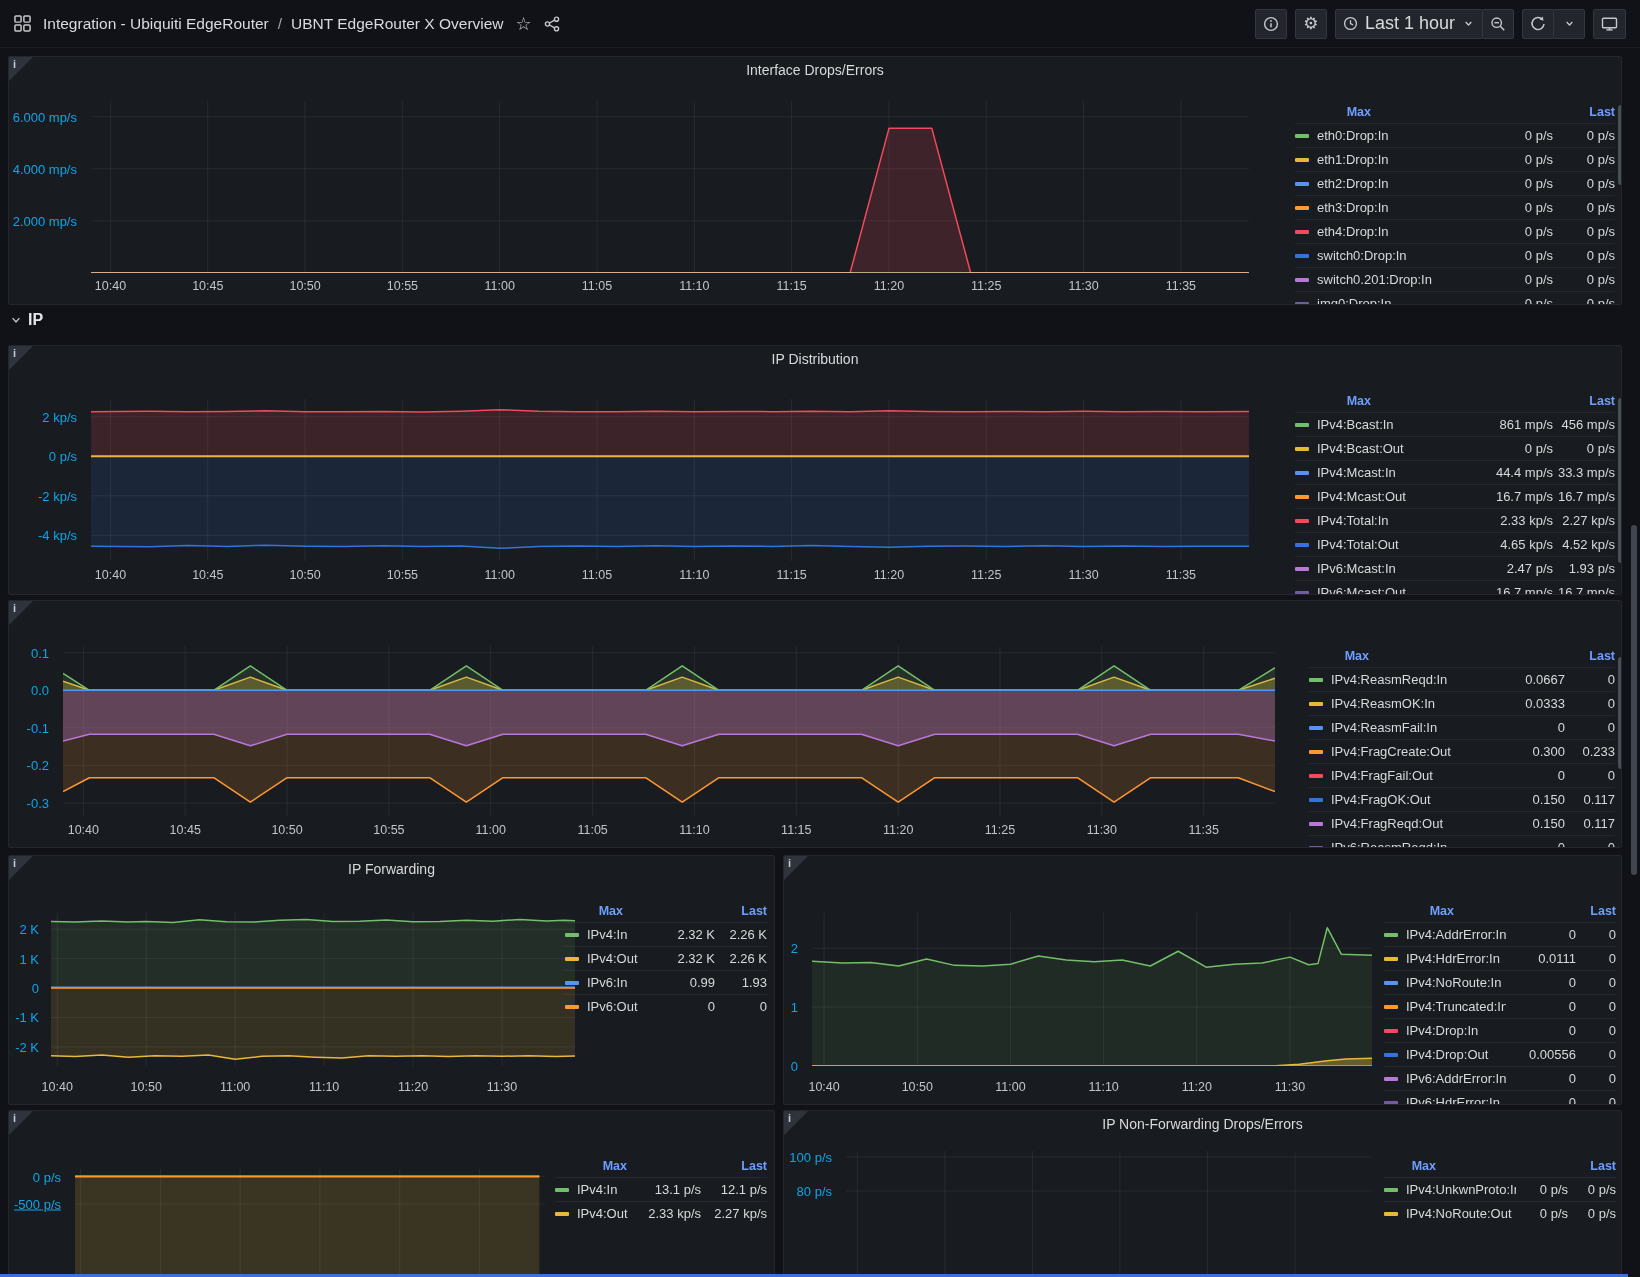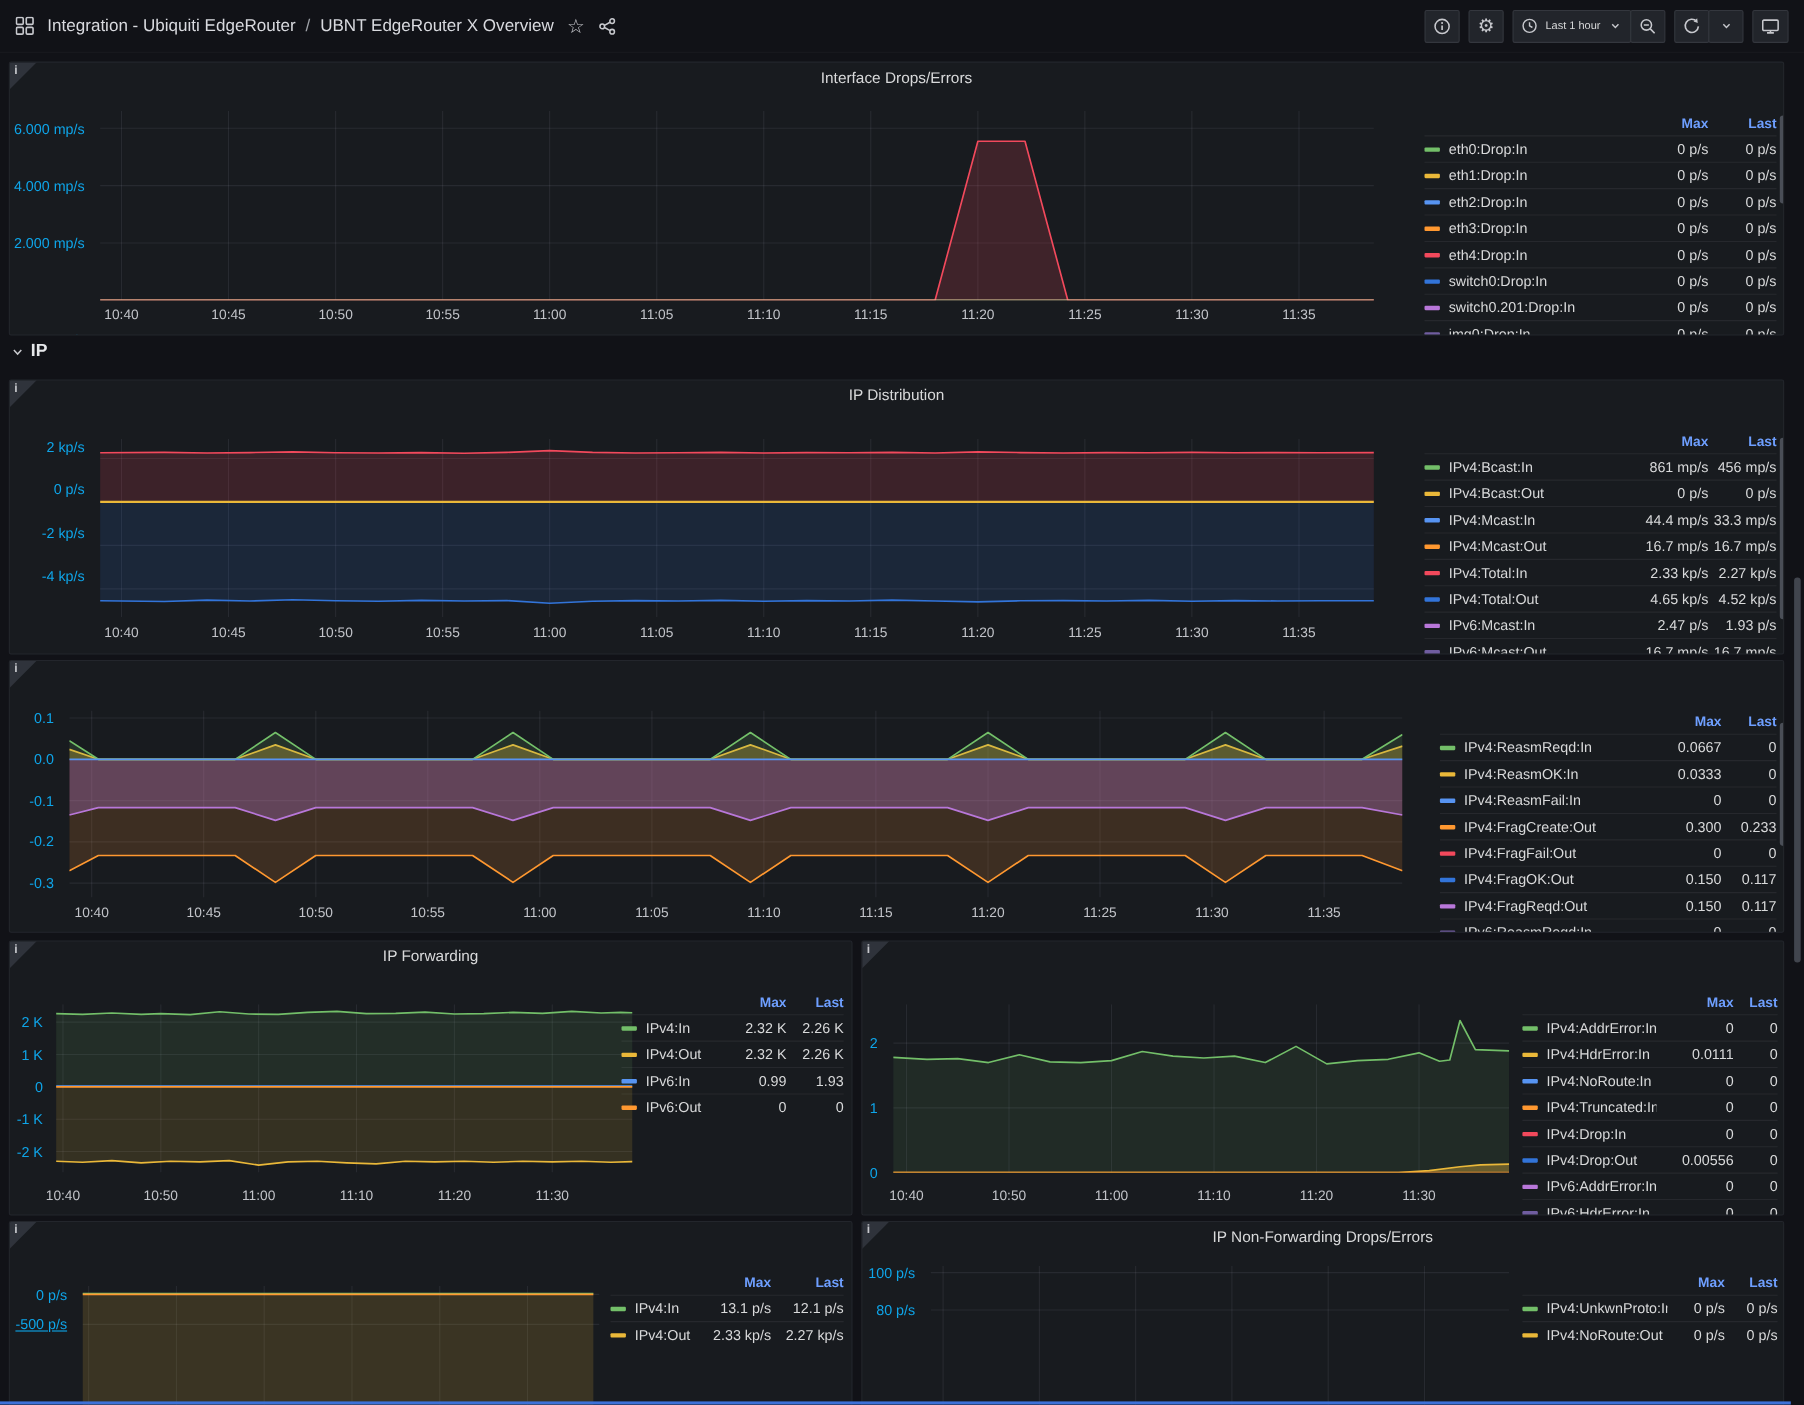--- a/index.html
+++ b/index.html
@@ -10,40 +10,40 @@
            background:#111217;border-bottom:1px solid rgba(216,217,218,0.05);}
   .tb-left{display:flex;align-items:center;gap:12px;margin-left:14px;flex:1;min-width:0;}
   .crumbs{font-size:15.5px;color:#d9dadf;white-space:nowrap;display:flex;gap:9px;align-items:center;margin:0;font-weight:400;}
   .crumb-sep{color:#9fa2a8;}
   .glyph-ic{font-size:17px;line-height:1;color:#c7c8cd;}
   .tb-right{display:flex;align-items:center;gap:8px;margin-right:14px;}
   .tbtn{height:30px;min-width:32px;padding:0 7px;display:flex;align-items:center;justify-content:center;gap:7px;
         background:#22252b;border:1px solid #34373e;border-radius:2px;color:#d8d9da;box-sizing:border-box;cursor:pointer;}
   .tgroup{display:flex;}
   .tgroup .tbtn + .tbtn{margin-left:-1px;}
-  .trange-label{font-size:10px;font-weight:500;white-space:nowrap;}
+  .trange-label{font-size:18px;font-weight:500;white-space:nowrap;}
   svg.icon{display:block;}
   
   .rowhdr{position:absolute;left:10px;top:311px;display:flex;align-items:center;gap:6px;cursor:pointer;}
   .rowhdr span{font-size:16px;font-weight:700;color:#e6e7ea;}
   
   .panel{position:absolute;background:#181b1f;border:1px solid #23262c;border-radius:2px;overflow:hidden;box-sizing:border-box;}
   .ptitle{position:absolute;top:5px;left:0;right:0;margin:0;text-align:center;font-size:14px;font-weight:500;
           color:#d8d9da;display:flex;justify-content:center;align-items:flex-end;gap:5px;cursor:pointer;}
   .corner{position:absolute;top:-1px;left:-1px;width:0;height:0;border-top:26px solid #2f333b;border-right:26px solid transparent;}
   .corner i{position:absolute;top:-24px;left:5px;font-style:normal;font-size:11px;font-weight:700;color:#c7c8cd;}
   .plot{position:absolute;}
   .plot svg{width:100%;height:100%;display:block;}
   .yaxis{position:absolute;}
   .ytick{position:absolute;right:8px;transform:translateY(-50%);font-size:13px;color:#0ea5e9;white-space:nowrap;}
   .xaxis{position:absolute;height:16px;}
   .xtick{position:absolute;top:0;transform:translateX(-50%);font-size:12.5px;color:#c2c4c9;white-space:nowrap;}
   
   .legend{position:absolute;font-size:13px;}
-  .lheader{display:flex;justify-content:flex-end;align-items:center;height:22px;}
+  .lheader{display:flex;justify-content:space-between;align-items:center;height:22px;}
   .lhcol{color:#6e9fff;font-weight:600;font-size:12.5px;text-align:right;}
   .lhcol.m{width:var(--cmax);} .lhcol.l{width:var(--clast);}
   .lrow{display:flex;align-items:center;height:23px;border-top:1px solid rgba(204,204,220,0.08);cursor:pointer;}
   .sw{width:14px;height:4px;border-radius:1px;flex:none;margin-right:8px;}
   .lname{flex:1;color:#d8d9da;white-space:nowrap;overflow:hidden;}
   .lmax{width:var(--cmax);text-align:right;color:#d8d9da;}
   .llast{width:var(--clast);text-align:right;color:#d8d9da;}
   
   .lscroll{position:absolute;width:6px;background:#4a4e57;border-radius:3px;}
   .pagebar{position:absolute;right:3px;top:525px;width:6px;height:350px;background:#41454e;border-radius:3px;}
@@ -245,21 +245,21 @@
   <span>IP</span>
 </div>
 
 <section class="panel" style="left:8px;top:345px;width:1614px;height:250px">
   <div class="corner">
       <i>i</i>
     </div>
   <h2 class="ptitle">
       <span>IP Distribution</span>
     </h2>
-  <div class="yaxis" style="left:0;top:42px;width:76px;height:162px">
+  <div class="yaxis" style="left:0;top:53px;width:76px;height:162px">
       <div class="ytick" style="top: 10.9756%;">2 kp/s</div>
       <div class="ytick" style="top: 35.3659%;">0 p/s</div>
       <div class="ytick" style="top: 59.7561%;">-2 kp/s</div>
       <div class="ytick" style="top: 84.1463%;">-4 kp/s</div>
     </div>
   <div class="plot" style="left:82px;top:53px;width:1158px;height:162px">
     <svg viewBox="0 0 1000 1000" preserveAspectRatio="none">
         <line x1="16.8" y1="0" x2="16.8" y2="1000" stroke="rgba(204,204,220,0.09)" stroke-width="1" vector-effect="non-scaling-stroke"></line>
         <line x1="100.8" y1="0" x2="100.8" y2="1000" stroke="rgba(204,204,220,0.09)" stroke-width="1" vector-effect="non-scaling-stroke"></line>
         <line x1="184.9" y1="0" x2="184.9" y2="1000" stroke="rgba(204,204,220,0.09)" stroke-width="1" vector-effect="non-scaling-stroke"></line>

